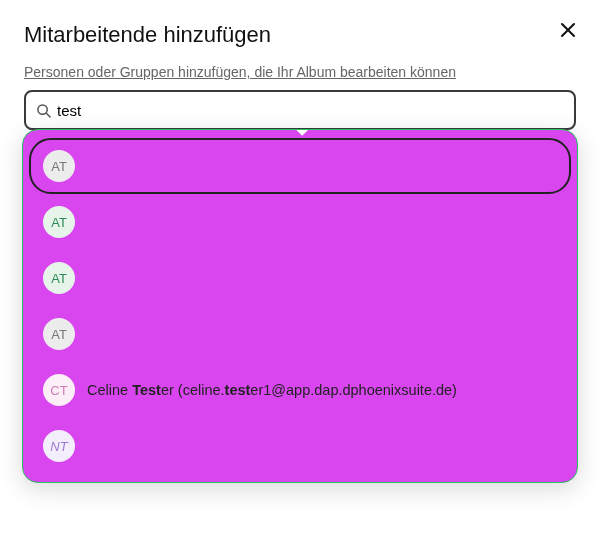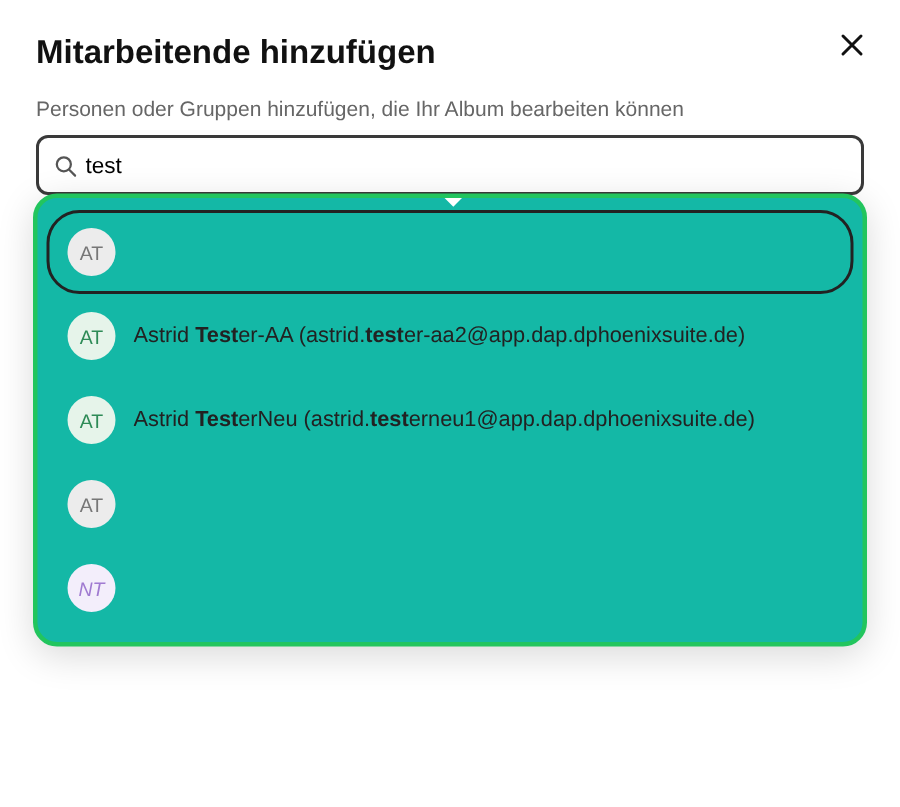--- a/index.html
+++ b/index.html
@@ -23,28 +23,29 @@
     right: 20px;
     width: 24px;
     height: 24px;
     cursor: pointer;
     display: flex;
     align-items: center;
     justify-content: center;
   }
   .title {
     font-size: 22px;
-    font-weight: 700;
+    font-weight: 400;
     color: #111;
     margin-bottom: 16px;
   }
   .subtitle {
     font-size: 14px;
     color: #666;
     margin-bottom: 10px;
+    text-decoration: underline;
   }
   .search-box {
     width: 100%;
     height: 40px;
     border: 2px solid #3a3a3a;
     border-radius: 8px;
     display: flex;
     align-items: center;
     padding: 0 10px;
     gap: 6px;
@@ -55,22 +56,22 @@
     outline: none;
     font-size: 15px;
     flex: 1;
     background: transparent;
   }
   .dropdown {
     position: absolute;
     top: 129px;
     left: 22px;
     right: 22px;
-    background: #14b8a6;
-    border: 3px solid #22c55e;
+    background: #d946ef;
+    border: 1px solid #22c55e;
     border-radius: 16px;
     box-shadow: 0 6px 24px rgba(0,0,0,0.15);
     padding: 8px 6px;
     max-height: 388px;
     overflow-y: auto;
   }
   .dropdown::before {
     content: "";
     position: absolute;
     top: -7px;
@@ -166,28 +167,30 @@
     </svg>
     <input type="text" value="test" style="">
   </div>
 
   <div class="dropdown" id="dropdown">
       <div class="option selected">
         <div class="avatar" style="background: rgb(236, 236, 236); color: rgb(119, 119, 119);">AT</div>
       </div>
       <div class="option">
         <div class="avatar" style="background: rgb(230, 244, 234); color: rgb(46, 139, 87);">AT</div>
-        <div class="option-text">Astrid <b>Test</b>er-AA (astrid.<b>test</b>er-aa2@app.dap.dphoenixsuite.de)</div>
       </div>
       <div class="option">
         <div class="avatar" style="background: rgb(230, 244, 234); color: rgb(46, 139, 87);">AT</div>
-        <div class="option-text">Astrid <b>Test</b>erNeu (astrid.<b>test</b>erneu1@app.dap.dphoenixsuite.de)</div>
       </div>
       <div class="option">
         <div class="avatar" style="background: rgb(236, 236, 236); color: rgb(119, 119, 119);">AT</div>
+      </div>
+      <div class="option">
+        <div class="avatar" style="background: rgb(251, 238, 246); color: rgb(209, 125, 184);">CT</div>
+        <div class="option-text">Celine <b>Test</b>er (celine.<b>test</b>er1@app.dap.dphoenixsuite.de)</div>
       </div>
       <div class="option">
         <div class="avatar" style="background: rgb(243, 238, 251); color: rgb(160, 123, 209); font-style: italic;">NT</div>
       </div>
     </div>
 
   <div class="bottom-bar">
     <span class="link-btn">Als öffentlichen Link teilen</span>
     <span class="save-btn">Speichern</span>
   </div>

